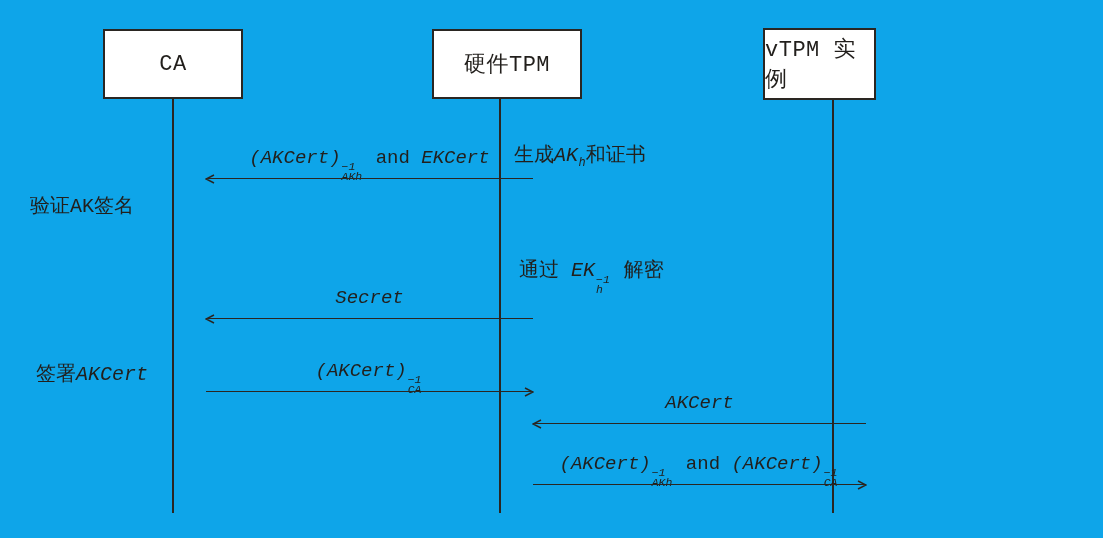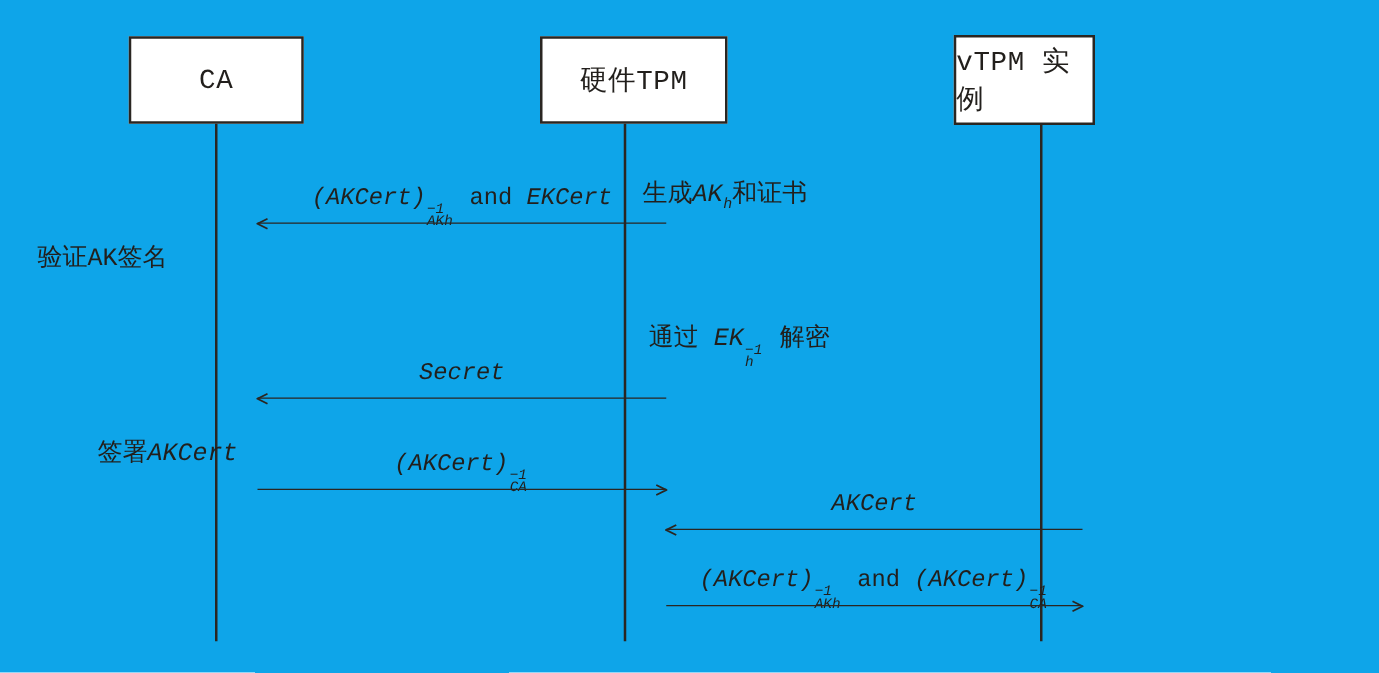--- a/index.html
+++ b/index.html
@@ -127,16 +127,16 @@
 
   <div class="note" style="left:514px; top:141px;text-align:right;"><span class="seg-plain">生成</span><span class="seg-italic">AK</span><span class="seg-sub">h</span><span class="seg-plain">和证书</span></div>
 
   <div class="note" style="left:30px; top:192px;"><span class="seg-plain">验证AK签名</span></div>
 
   <div class="note" style="left:519px; top:256px;"><span class="seg-plain">通过 </span><span class="seg-italic">EK</span><span class="seg-stack">
         <span>−1</span>
         <span>h</span>
       </span><span class="seg-plain"> 解密</span></div>
 
-  <div class="note" style="left:36px; top:348px;margin-left:42px;"><span class="seg-plain">签署</span><span class="seg-italic">AKCert</span></div>
+  <div class="note" style="left:36px; top:360px;"><span class="seg-plain">签署</span><span class="seg-italic">AKCert</span></div>
 
 
 </div>
 
 </body></html>

